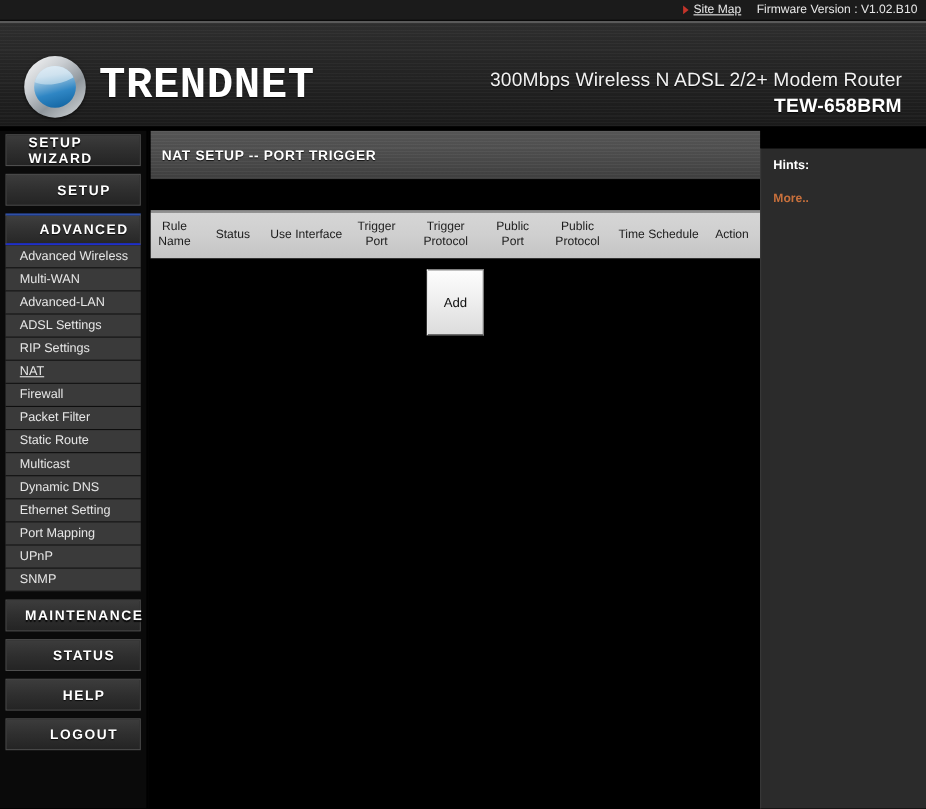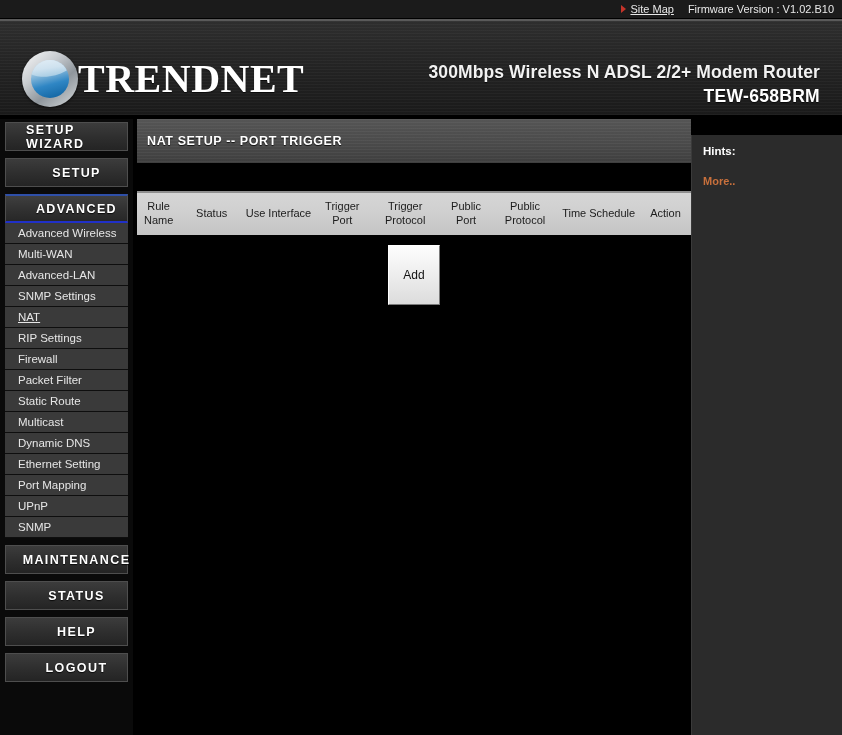--- a/index.html
+++ b/index.html
@@ -103,36 +103,37 @@
   .logo-orb-inner::after {
     content: "";
     position: absolute;
     left: -6px; top: -12px;
     width: 52px; height: 28px;
     background: linear-gradient(to bottom, #f2f7fb 0%, #cfe2ef 70%, #a9cde4 100%);
     border-radius: 0 0 60% 46%;
     transform: rotate(-9deg);
   }
   .logo-word {
-    font-family: Liberation Serif, serif;
+    font-family: Liberation Mono, monospace;
     font-size: 40px;
     font-weight: bold;
     letter-spacing: 0.5px;
     color: #ffffff;
+    margin-left: 12px;
     line-height: 1;
     text-shadow: 0 1px 1px rgba(0,0,0,0.7);
   }
   #model-block {
     position: absolute;
     right: 22px; top: 40px;
     text-align: right;
   }
   #model-block .model-line1 {
     font-size: 17.5px;
-    font-weight: bold;
+    font-weight: normal;
     color: #f2f2f2;
     letter-spacing: 0.1px;
     line-height: 1.35;
     text-shadow: 0 1px 1px rgba(0,0,0,0.8);
   }
   #model-block .model-line2 {
     font-size: 17.5px;
     font-weight: bold;
     color: #ffffff;
     letter-spacing: 0.3px;
@@ -346,27 +347,27 @@
     <div class="nav-sub">
         <span>Advanced Wireless</span>
       </div>
     <div class="nav-sub">
         <span>Multi-WAN</span>
       </div>
     <div class="nav-sub">
         <span>Advanced-LAN</span>
       </div>
     <div class="nav-sub">
-        <span>SNMP Settings</span>
+        <span>ADSL Settings</span>
+      </div>
+    <div class="nav-sub">
+        <span>RIP Settings</span>
       </div>
     <div class="nav-sub current">
         <span>NAT</span>
-      </div>
-    <div class="nav-sub">
-        <span>RIP Settings</span>
       </div>
     <div class="nav-sub">
         <span>Firewall</span>
       </div>
     <div class="nav-sub">
         <span>Packet Filter</span>
       </div>
     <div class="nav-sub">
         <span>Static Route</span>
       </div>

